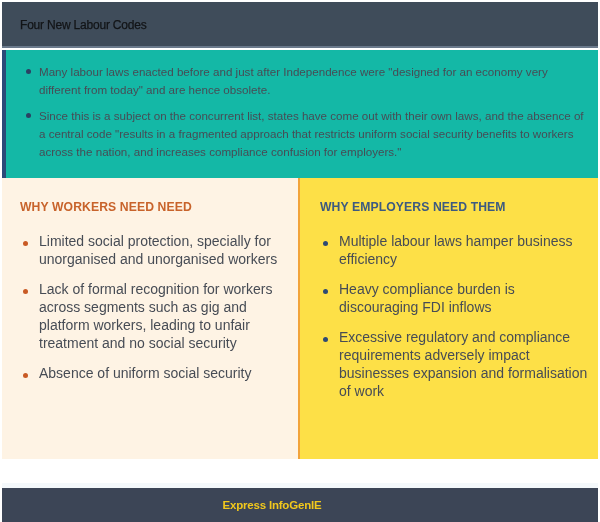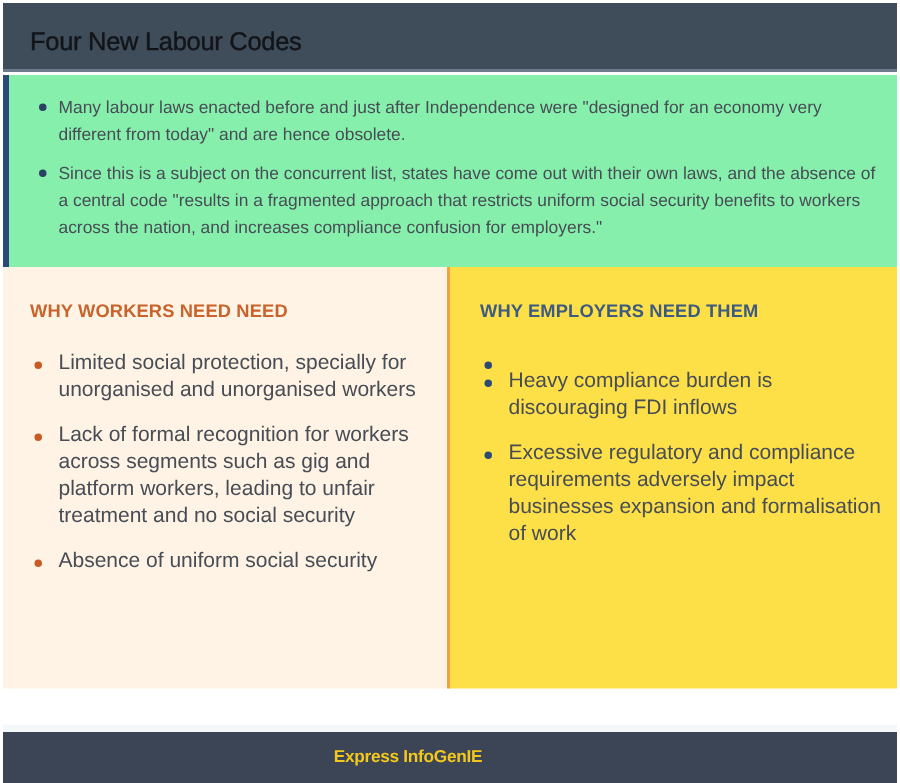--- a/index.html
+++ b/index.html
@@ -8,28 +8,28 @@
 
     .frame { position: absolute; left: 2px; top: 2px; width: 596px; height: 520px; }
 
     .title-bar {
       position: absolute; left: 0; top: 0; width: 596px; height: 46px;
       background: #3f4c5a;
       border-bottom: 2px solid #6b7a8c;
     }
     .title-bar h1 {
       position: absolute; left: 18px; top: 16px;
-      font-size: 17px; font-weight: normal; letter-spacing: -0.2px;
+      font-size: 12px; font-weight: normal; letter-spacing: -0.2px;
       color: #121417;
       -webkit-text-stroke: 0.25px #121417;
     }
 
     .intro {
       position: absolute; left: 0; top: 48px; width: 596px; height: 128px;
-      background: #86efac;
+      background: #14b8a6;
       border-left: 4px solid #2b4a78;
     }
     .intro ul { list-style: none; position: absolute; left: 18px; top: 13px; width: 560px; }
     .intro li {
       position: relative; padding-left: 15px;
       font-size: 11.6px; line-height: 18px; color: #474c55;
       margin-bottom: 8px;
     }
     .intro li .dot {
       position: absolute; left: 2px; top: 6px; width: 5px; height: 5px;
@@ -123,20 +123,21 @@
         <span>Absence of uniform social security</span>
       </li>
     </ul>
   </div>
 
   <div class="col col-employers">
     <h2>WHY EMPLOYERS NEED THEM</h2>
     <ul>
       <li>
         <span class="dot"></span>
+        <span>Multiple labour laws hamper business efficiency</span>
       </li>
       <li>
         <span class="dot"></span>
         <span>Heavy compliance burden is discouraging FDI inflows</span>
       </li>
       <li>
         <span class="dot"></span>
         <span>Excessive regulatory and compliance requirements adversely impact businesses expansion and formalisation of work</span>
       </li>
     </ul>

